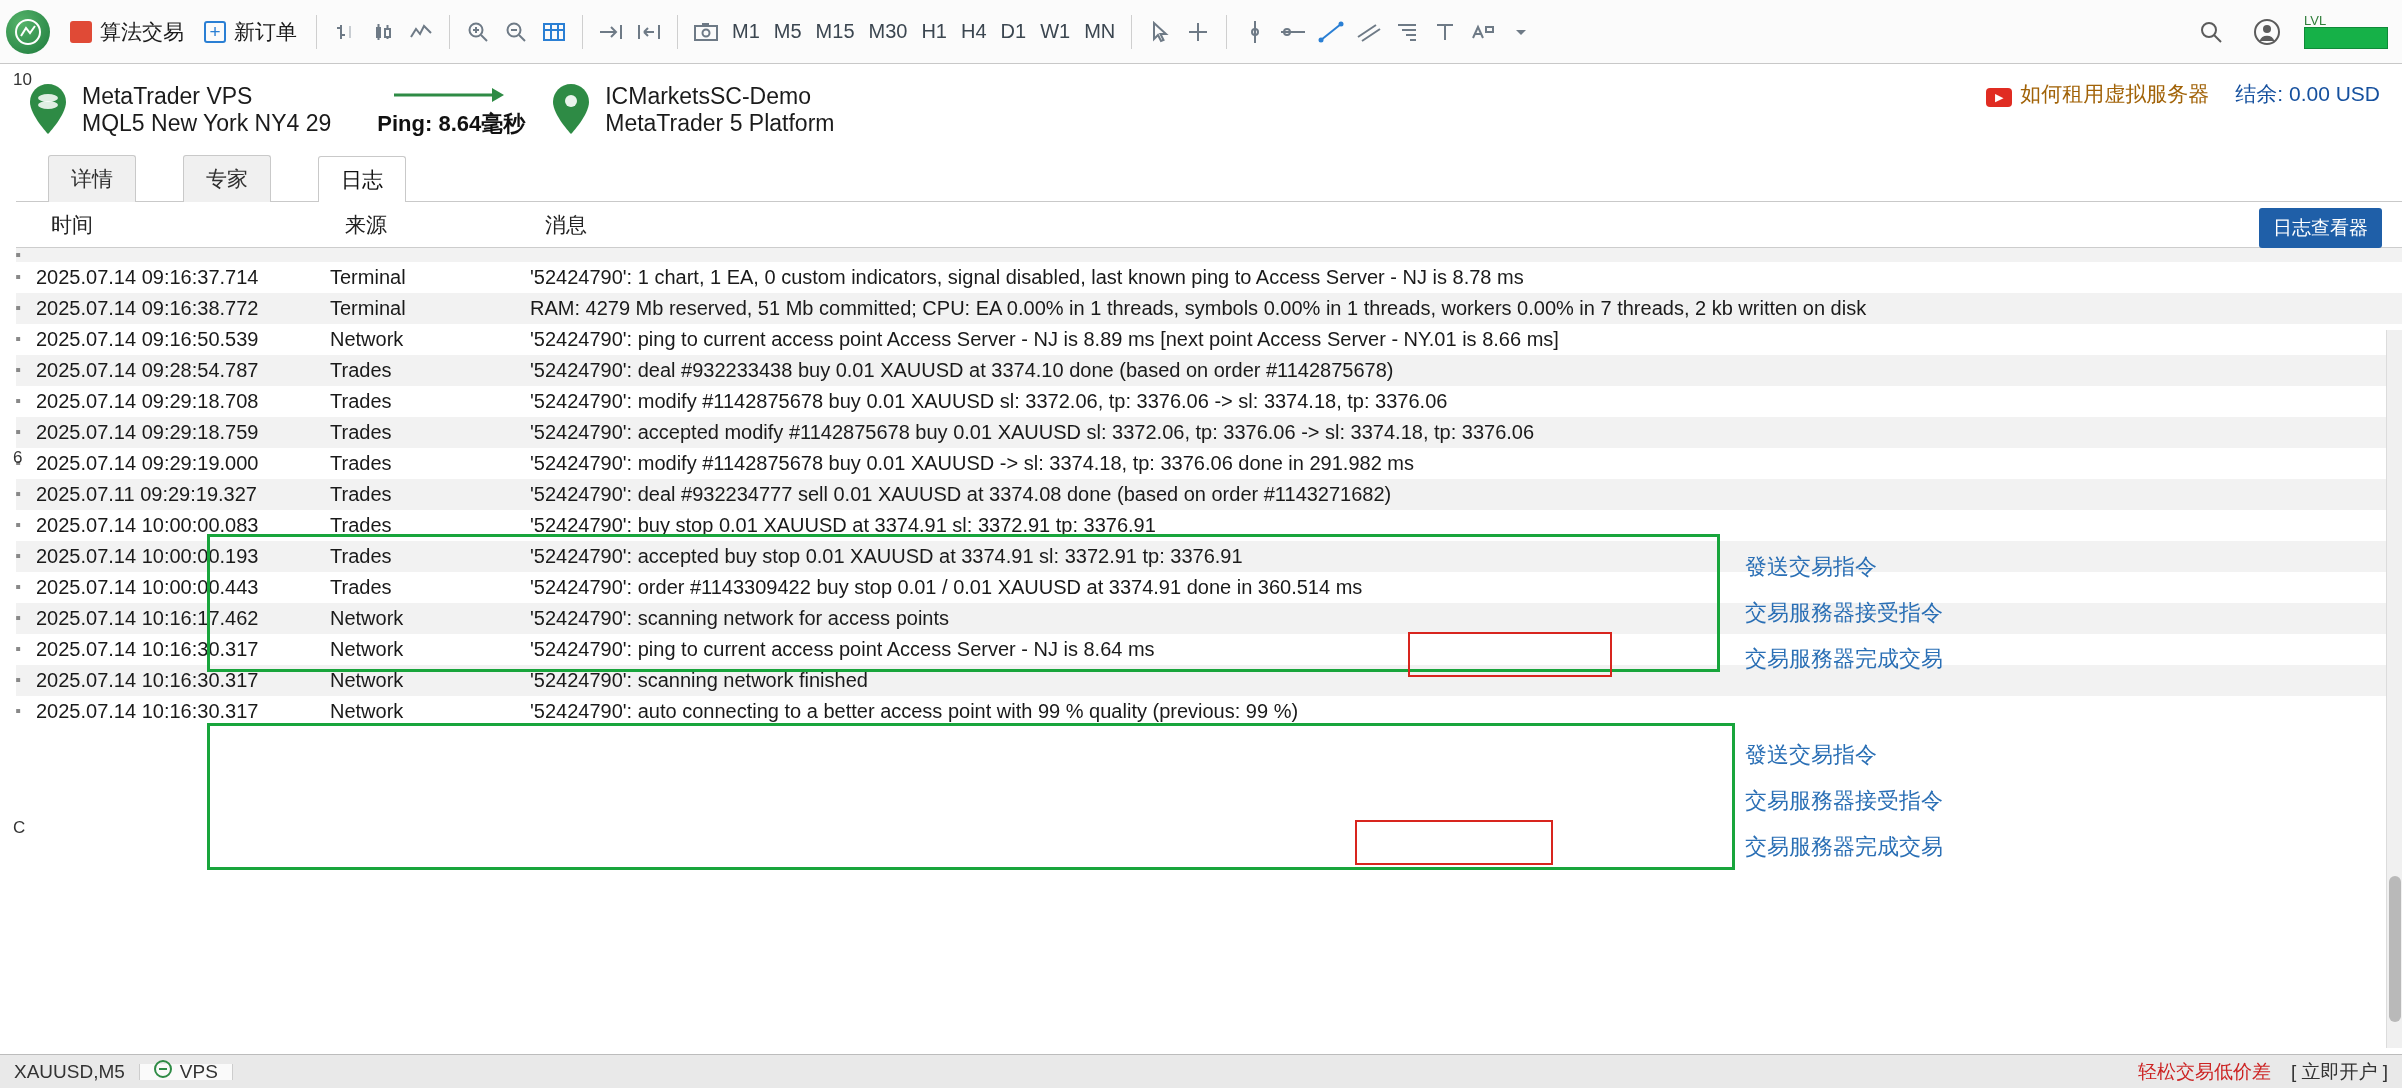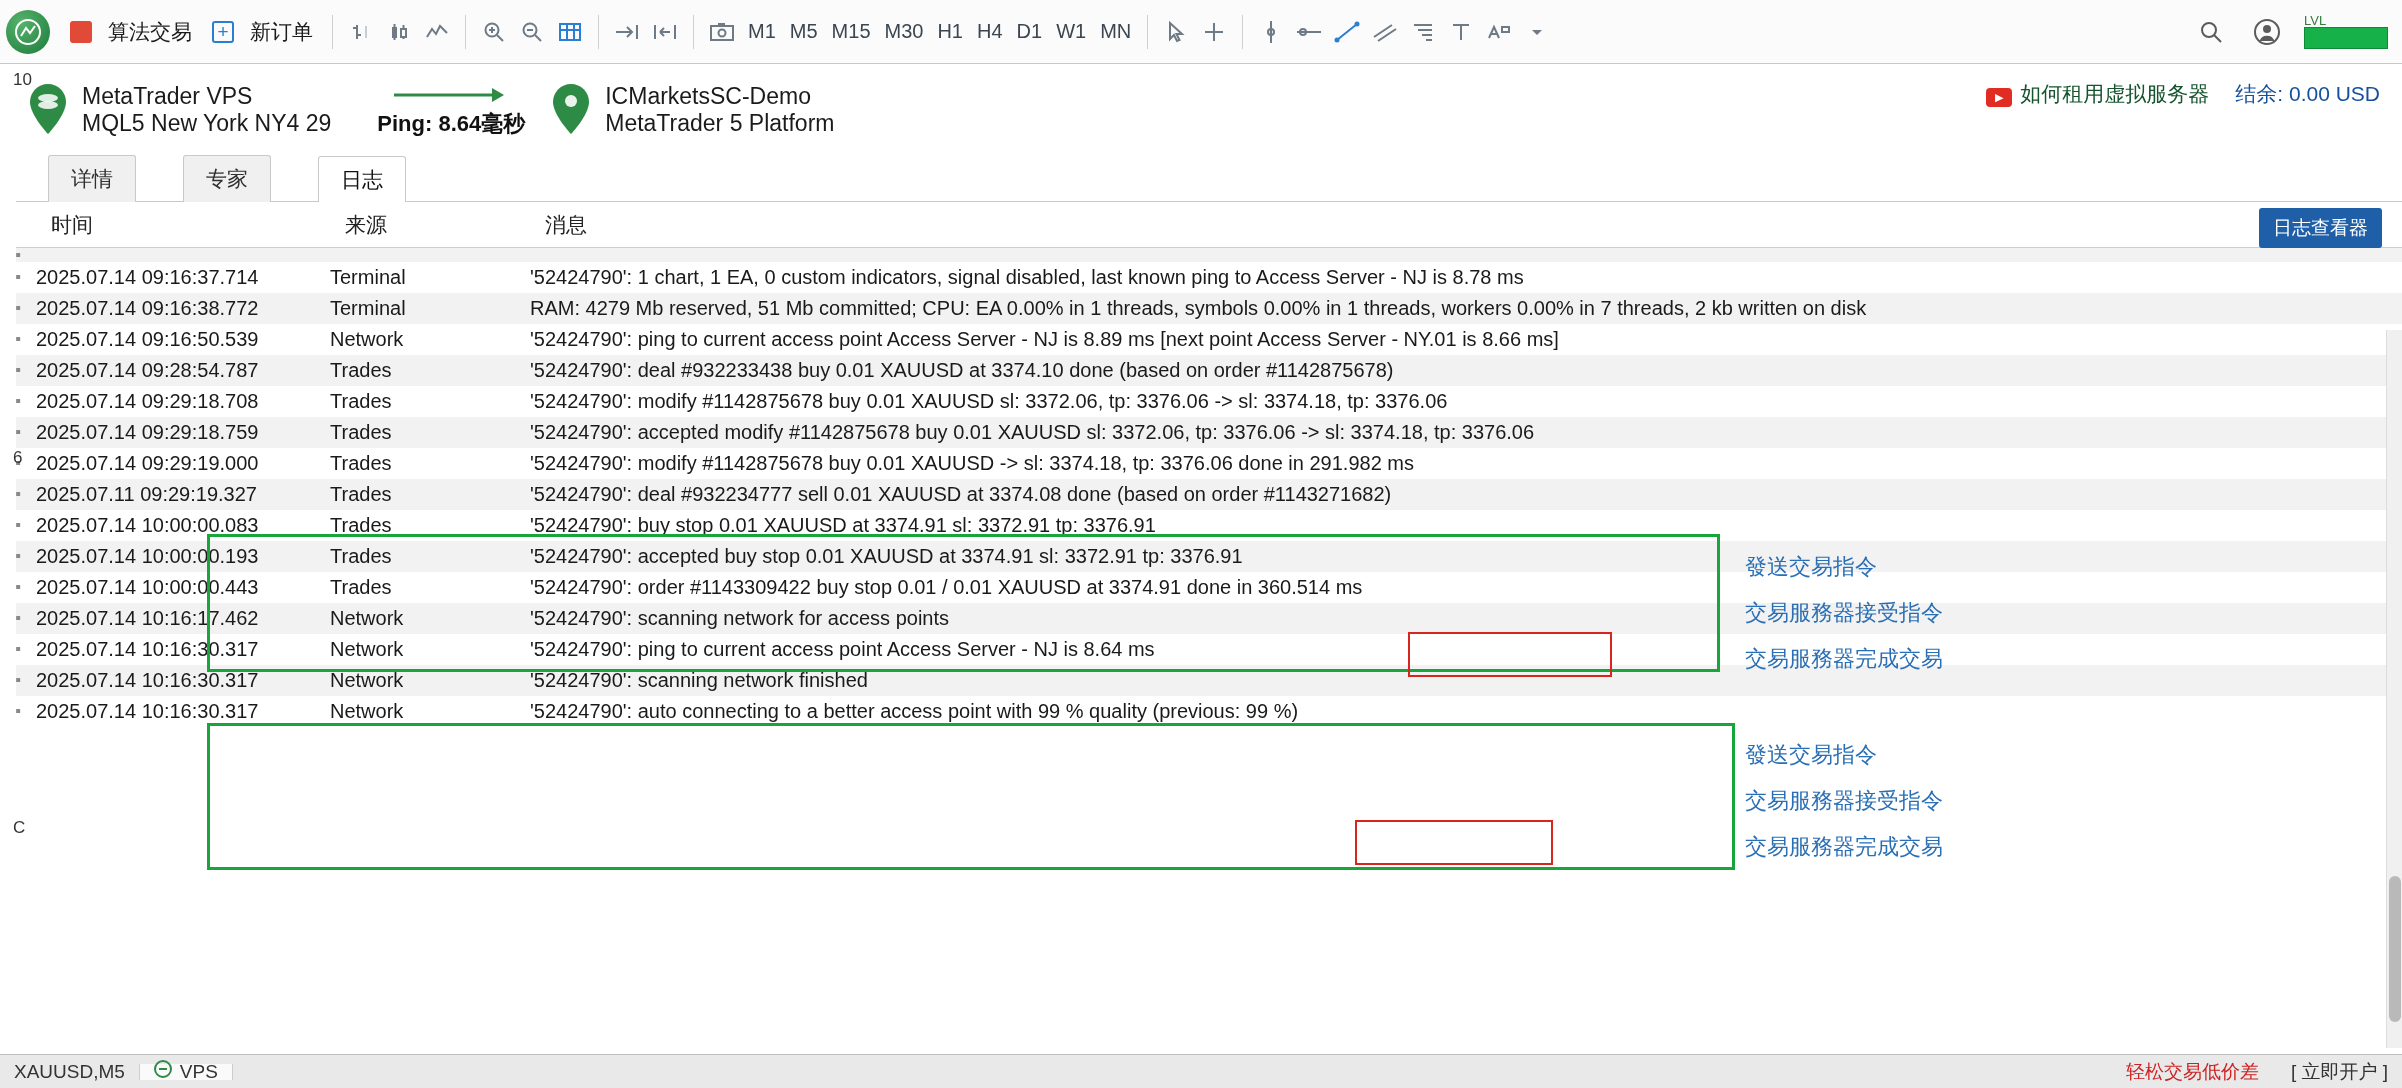--- a/index.html
+++ b/index.html
@@ -27,21 +27,21 @@
   .logo {
     width: 44px; height: 44px;
     border-radius: 50%;
     background: radial-gradient(circle at 35% 30%, #55b36a, #1d7a3c);
     display:flex; align-items:center; justify-content:center;
     color:#fff; font-size: 20px; font-weight: bold;
     margin-right: 10px;
     flex: 0 0 auto;
   }
   .tb-btn {
-    display:flex; align-items:center; gap:16px;
+    display:flex; align-items:center; gap:8px;
     padding: 5px 10px;
     border-radius: 4px;
     white-space: nowrap;
     color: #1b1b1b;
     flex: 0 0 auto;
   }
   .tb-btn .sq {
     width: 22px; height: 22px;
     border: 2px solid #d84b3a;
     display:flex;align-items:center;justify-content:center;
@@ -103,21 +103,21 @@
     margin-left:auto;
     display:flex; align-items:center; gap: 26px;
     align-self:flex-start;
     margin-top: 16px;
   }
   .yt {
     width: 26px; height: 19px; border-radius: 4px; background:#e02c22;
     display:inline-flex;align-items:center;justify-content:center;
     color:#fff; font-size: 11px; margin-right: 8px;
   }
-  .link { color:#14532d; font-size: 21px; }
+  .link { color:#a16207; font-size: 21px; }
   .balance { color:#15509e; font-size: 21px; }
 
   
   .tabs {
     display:flex; align-items:flex-end;
     padding-left: 48px;
     height: 46px;
     border-bottom: 1px solid #c9c9c9;
     gap: 44px;
   }
@@ -216,21 +216,21 @@
     display:flex; align-items:center;
     font-size: 19px;
     color:#333;
     overflow:hidden;
   }
   .bt-tab {
     padding: 4px 14px; display:flex; align-items:center; gap:8px;
     border-right: 1px solid #cdcdcd; height: 16px;
   }
   .bt-tab.sel { background:#fafafa; }
-  .bt-right { margin-left:auto; display:flex; align-items:center; gap: 32px; padding-right: 14px;}
+  .bt-right { margin-left:auto; display:flex; align-items:center; gap: 20px; padding-right: 14px;}
   .redtext { color:#cc2222; }
 
   
   .edge-frag {
     position:absolute; left: 13px;
     font-size: 17px; color:#333;
   }
   .left-strip {
     position:absolute; left:0; top:64px; width: 16px; height: 990px;
     background: #ffffff;

